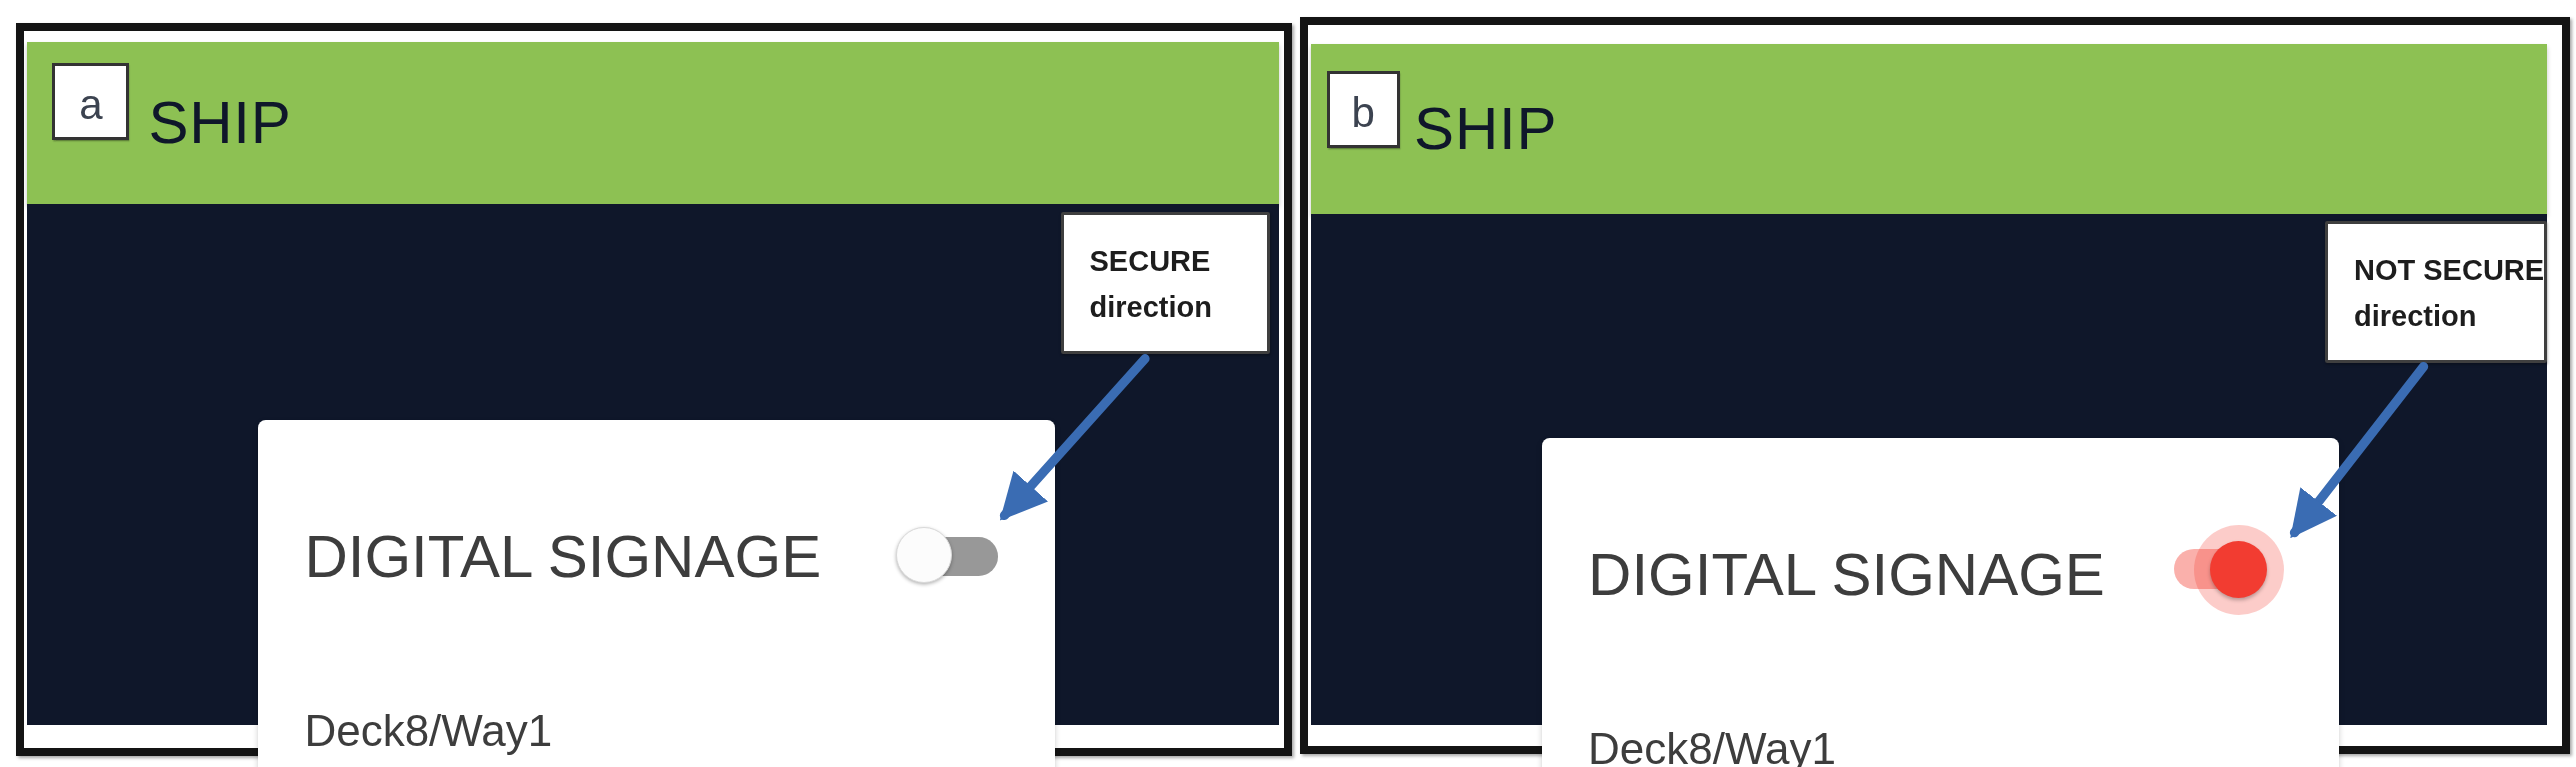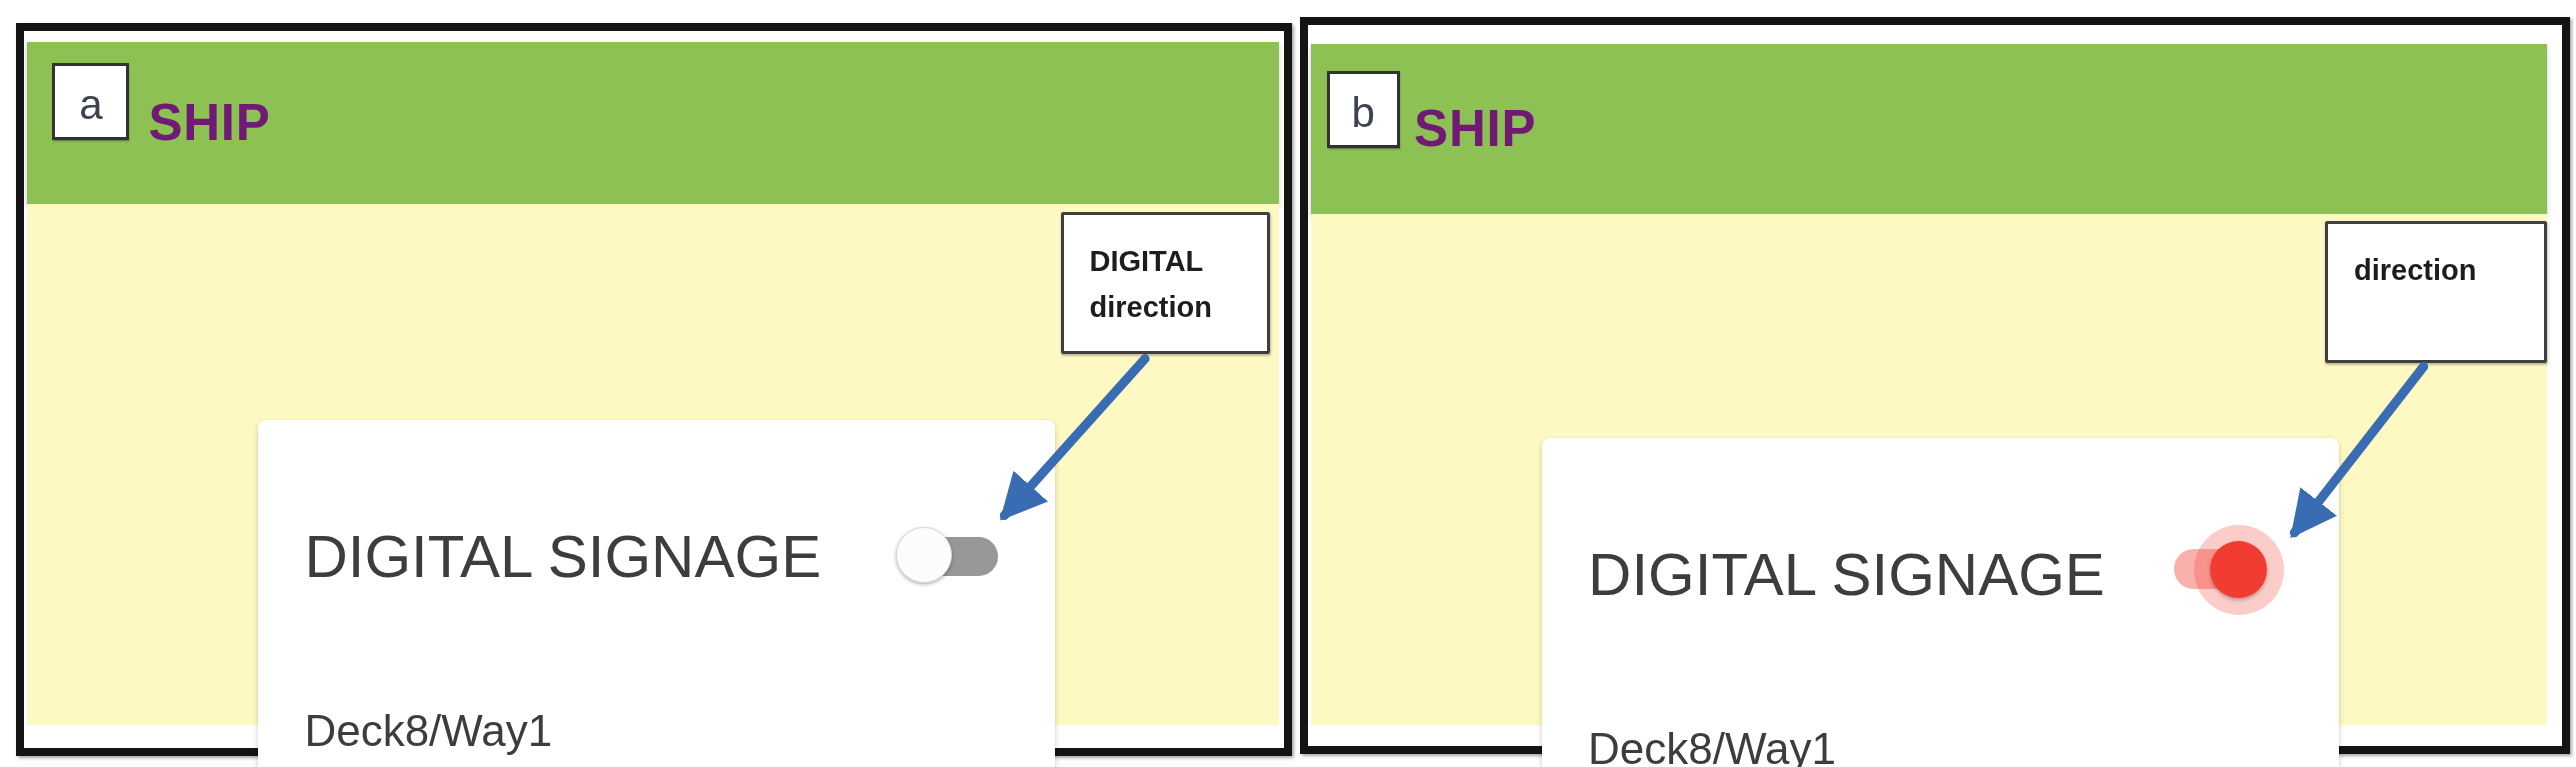--- a/index.html
+++ b/index.html
@@ -8,32 +8,32 @@
 
   
   .panel { position:absolute; background:#ffffff; border:8.5px solid #141414; box-shadow:1.5px 2.3px 3.1px rgba(0,0,0,0.35); }
   .panel-a { left:15.5px;  top:23px; width:1276px; height:733px; }
   .panel-b { left:1300px; top:17px; width:1270px; height:737px; }
 
   
   .ship-header { position:absolute; background:#8dc153; box-shadow:0 3.1px 4.6px rgba(0,0,0,0.22); display:flex; align-items:center; }
   .panel-a .ship-header { left:3.9px; top:10.8px; width:1252px; height:162px; }
   .panel-b .ship-header { left:3.1px; top:18.6px; width:1236px; height:170px; }
-  .ship-title { color:#701a75; font-size:51px; letter-spacing:0.8px;font-weight:bold; }
+  .ship-title { color:#0f172a; font-size:60px; letter-spacing:0.8px; }
   .panel-a .ship-title { padding-left:121px; }
   .panel-b .ship-title { padding-left:103px; }
 
   .label-box { position:absolute; width:77px; height:77px; background:#ffffff; border:3.1px solid #333333;
                display:flex; align-items:center; justify-content:center; box-shadow:0.8px 1.5px 1.5px rgba(0,0,0,0.3); }
   .panel-a .label-box { left:25px; top:21px; }
   .panel-b .label-box { left:15.5px; top:27px; width:73px; }
   .label-box span { font-size:42px; color:#3c4350; padding-top:7.7px; }
 
   
-  .content { position:absolute; background:#fef9c3; }
+  .content { position:absolute; background:#0f172a; }
   .panel-a .content { left:3.9px; top:173px; width:1252px; height:521px; }
   .panel-b .content { left:3.1px; top:189px; width:1236px; height:511px; }
 
   
   .card { position:absolute; background:#ffffff; border-radius:7.7px;
           box-shadow:0 3.9px 6.2px rgba(0,0,0,0.18), 0 0 1.5px rgba(0,0,0,0.08); }
   .panel-a .card { left:231px; top:216px; width:797px; height:443px; }
   .panel-b .card { left:231px; top:224px; width:797px; height:439px; }
   .card-title { position:absolute; left:46px; top:102px; font-size:60px; font-weight:400; color:#3d3d3d; white-space:nowrap; }
   .device     { position:absolute; left:46px; top:286px; font-size:44px; color:#3d3d3d; white-space:nowrap; }
@@ -87,21 +87,21 @@
         <div class="device">Deck8/Way1</div>
       </div>
     </div>
 
     <div class="switch" data-state="off">
       <div class="track"></div>
       <div class="thumb"></div>
     </div>
 
     <div class="callout">
-      <div>DIGITAL</div>
+      <div>SECURE</div>
       <div>direction</div>
     </div>
 
     <svg class="arrow-svg" viewBox="0 0 260 250">
       <defs>
         <marker id="ah-a" viewBox="0 0 10 10" refX="8.5" refY="5" markerWidth="5" markerHeight="5" orient="auto">
           <polygon points="0,0 10,5 0,10" fill="#3a6cb3"></polygon>
         </marker>
       </defs>
       <line x1="220" y1="10" x2="38" y2="213" stroke="#3a6cb3" stroke-width="12" stroke-linecap="round" marker-end="url(#ah-a)"></line>
@@ -123,20 +123,21 @@
       </div>
     </div>
 
     <div class="switch" data-state="on">
       <div class="ripple"></div>
       <div class="track"></div>
       <div class="thumb"></div>
     </div>
 
     <div class="callout">
+      <div>NOT SECURE</div>
       <div>direction</div>
     </div>
 
     <svg class="arrow-svg" viewBox="0 0 230 255">
       <defs>
         <marker id="ah-b" viewBox="0 0 10 10" refX="8.5" refY="5" markerWidth="5" markerHeight="5" orient="auto">
           <polygon points="0,0 10,5 0,10" fill="#3a6cb3"></polygon>
         </marker>
       </defs>
       <line x1="205" y1="15" x2="38" y2="230" stroke="#3a6cb3" stroke-width="12" stroke-linecap="round" marker-end="url(#ah-b)"></line>

